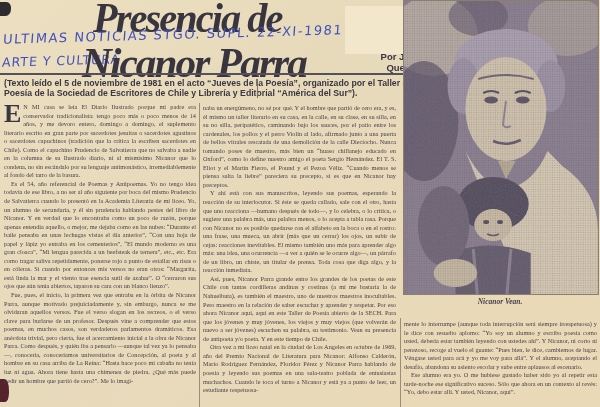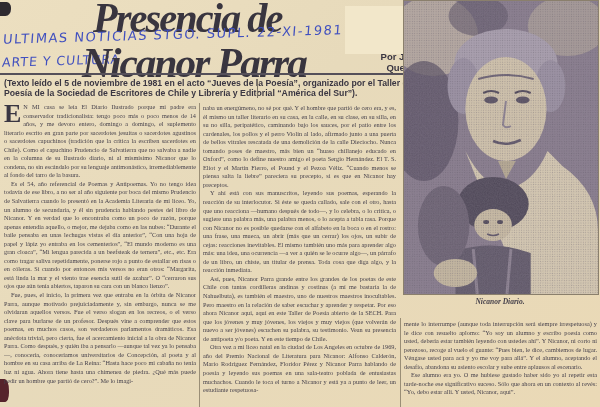--- a/index.html
+++ b/index.html
@@ -97,21 +97,21 @@
       <path d="M52 250 Q90 238 128 252 L128 293 L52 293 Z" fill="#5f5768"></path>
       <path d="M70 248 L74 293 M108 248 L104 293" stroke="#8b8090" stroke-width="3" fill="none"></path>
       <ellipse cx="40" cy="225" rx="26" ry="40" fill="#6b6172"></ellipse>
       <ellipse cx="52" cy="272" rx="22" ry="14" fill="#c7b99f"></ellipse>
 
       <rect x="0" y="0" width="196" height="293" fill="url(#dots)"></rect>
       <rect x="0" y="0" width="196" height="293" filter="url(#grain)" opacity="0.5"></rect>
     </svg>
   </div>
   <div class="caption">
-    <div>Nicanor Diario.</div>
+    <div>Nicanor Vean.</div>
   </div>
 
   <div class="col col1">
     <p class="noindent dropcap">EN MI casa se leía El Diario Ilustrado porque mi padre era conservador tradicionalista: tengo poco más o poco menos de 14 años, y me devoro entero, domingo a domingo, el suplemento literario escrito en gran parte por sacerdotes jesuitas o sacerdotes agustinos o sacerdotes capuchinos (tradición que la crítica la escriben sacerdotes en Chile). Como el capuchino Prudencio de Salvatierra que no salvaba a nadie en la columna de su Ilustrado diario, ni al mismísimo Nicanor que lo condena, no sin escándalo por su lenguaje antimonástico, irremediablemente al fondo del tarro de la basura.</p>
     <p>Es el 54, año referencial de Poemas y Antipoemas. Yo no tengo idea todavía de ese libro, a no ser al año siguiente por boca del mismo Prudencio de Salvatierra cuando lo presentó en la Academia Literaria de mi liceo. Yo, un alumno de secundaria, y él sin prudencia hablando pestes del libro de Nicanor. Y en verdad que lo encontraba como un poco de razón, porque apenas entendía aquello, o mejor, me dejaba como en las nubes: “Durante el baile pensaba en unas lechugas vistas el día anterior”, “Con una hoja de papel y lápiz yo entraba en los cementerios”, “El mundo moderno es una gran cloaca”, “Mi lengua parecida a un beefsteak de ternera”, etc., etc. Era como tragar saliva repetidamente, ponerse rojo a punto de estallar en risas o en cóleras. Si cuando por entonces mis versos no eran otros: “Margarita, está linda la mar y el viento trae esencia sutil de azahar”. O “cerraron sus ojos que aún tenía abiertos, taparon su cara con un blanco lienzo”.</p>
     <p>Fue, pues, el inicio, la primera vez que entraba en la órbita de Nicanor Parra, aunque motivado prejuiciadamente y, sin embargo, nunca se me olvidaran aquellos versos. Fue el verso slogan en los recreos, o el verso clave para burlarse de un profesor. Después vine a comprender que estos poemas, en muchos casos, son verdaderos parlamentos dramáticos. Esa anécdota trivial, pero cierta, fue el acercamiento inicial a la obra de Nicanor Parra. Como después, y quién iba a pensarlo —aunque tal vez ya lo pensaba—, conocería, conoceríamos universitarios de Concepción, al poeta y al hombre en su casa arriba de La Reina: “Hasta hace poco mi cabaña no tenía luz ni agua. Ahora tiene hasta una chimenea de piedra. ¿Qué más puede pedir un hombre que partió de cero?”. Me lo imagi-</p>
   </div>
   <div class="divider-1"></div>
   <div class="col col2">
     <p class="noindent">naba un energúmeno, no sé por qué. Y el hombre que partió de cero era, y es, él mismo un taller literario en su casa, en la calle, en su clase, en su silla, en su no silla, peripatético, caminando bajo los sauces, por el patio entre los cardenales, los pollos y el perro Violín al lado, afirmado junto a una puerta de bellos vitrales rescatada de una demolición de la calle Dieciocho. Nunca tomando poses de maestro, más bien un “huaso chillanejo educado en Oxford”, como lo define nuestro amigo el poeta Sergio Hernández. El T. S. Eliot y el Martín Fierro, el Pound y el Pezoa Véliz. “Cuando menos se piensa salta la liebre” pareciera su precepto, si es que en Nicanor hay preceptos.</p>

